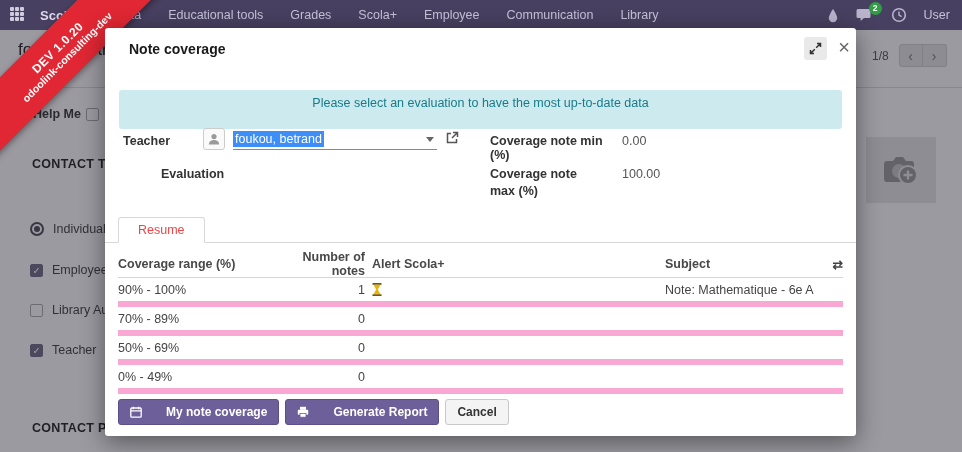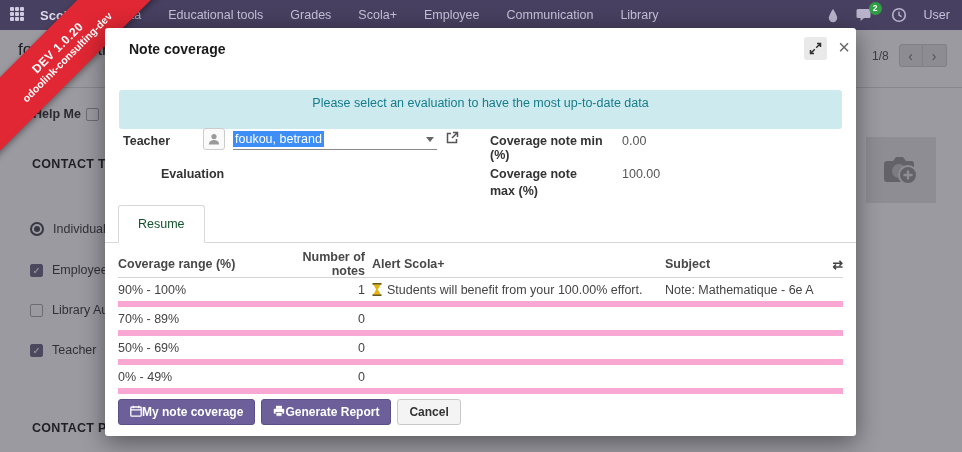--- a/index.html
+++ b/index.html
@@ -76,34 +76,34 @@
   .teacher-field { position:absolute; left:128px; top:100px; width:204px; height:22px;
                    border-bottom:1px solid #888; display:flex; align-items:center; cursor:text; }
   .sel-text { background:#3e8ef7; color:#fff; padding:1px 2px; font-size:12.5px; }
   .caret { position:absolute; right:3px; top:9px; width:0; height:0;
            border-left:4px solid transparent; border-right:4px solid transparent; border-top:5px solid #666; }
   .ext-link { position:absolute; left:340px; top:103px; cursor:pointer; }
   .fld-value { position:absolute; color:#555; }
 
   .tabs { position:absolute; left:0; right:0; top:188px; height:27px; border-bottom:1px solid #d8d8d8; }
   .tab { position:absolute; left:13px; bottom:-1px; background:#fff; border:1px solid #d8d8d8; border-bottom:1px solid #fff;
-         border-radius:3px 3px 0 0; padding:11px 19px; color:#14532d; font-size:12.5px; cursor:pointer; }
+         border-radius:3px 3px 0 0; padding:5px 19px; color:#ef4444; font-size:12.5px; cursor:pointer; }
 
   .table { position:absolute; left:13px; right:13px; top:222px; }
   .trow { display:grid; grid-template-columns:165px 82px 7px 293px 162px 16px; align-items:center;
           height:29px; border-bottom:6px solid #f9a8d4; color:#444; }
   .trow.thead { height:28px; border-bottom:1px solid #d5d5d5; font-weight:bold; color:#484848; }
   .c-notes { text-align:right; }
   .c-alert { display:flex; align-items:center; gap:5px; overflow:hidden; white-space:nowrap; }
   .c-icon { text-align:right; color:#444; }
   .hourglass { display:inline-flex; }
 
   .footer { position:absolute; left:13px; bottom:11px; display:flex; gap:6px; align-items:center; }
   .btn { border-radius:3px; font-size:12px; font-weight:bold; padding:5px 11px; cursor:pointer;
-         display:inline-flex; gap:0; font-family:"Liberation Sans",sans-serif; }
+         display:inline-flex; align-items:center; gap:24px; font-family:"Liberation Sans",sans-serif; }
   .btn-primary { background:#6d5f99; border:1px solid #5d5088; color:#fff; }
   .btn-light { background:#f4f4f4; border:1px solid #c9c9c9; color:#333; }
 </style>
 </head>
 <body>
 
 <div class="bg-layer">
   <div class="bg-title">foukou, betrand</div>
   <div class="bg-hr"></div>
 
@@ -260,21 +260,20 @@
       <span class="c-notes">1</span>
       <span></span>
       <span class="c-alert">
         <span class="hourglass">
           <svg width="10" height="13" viewBox="0 0 10 13">
               <rect x="0.5" y="0" width="9" height="1.8" fill="#6b5a13"></rect>
               <rect x="0.5" y="11.2" width="9" height="1.8" fill="#6b5a13"></rect>
               <path d="M1.5 1.8 h7 L5.8 6.5 L8.5 11.2 h-7 L4.2 6.5 Z" fill="#e8b50c"></path>
             </svg>
         </span>
-        <span>Students will benefit from your 100.00% effort.</span>
       </span>
       <span>Note: Mathematique - 6e A</span>
       <span></span>
     </div>
 
     <div class="trow">
       <span>70% - 89%</span>
       <span class="c-notes">0</span>
       <span></span>
         <span class="c-alert"></span>

